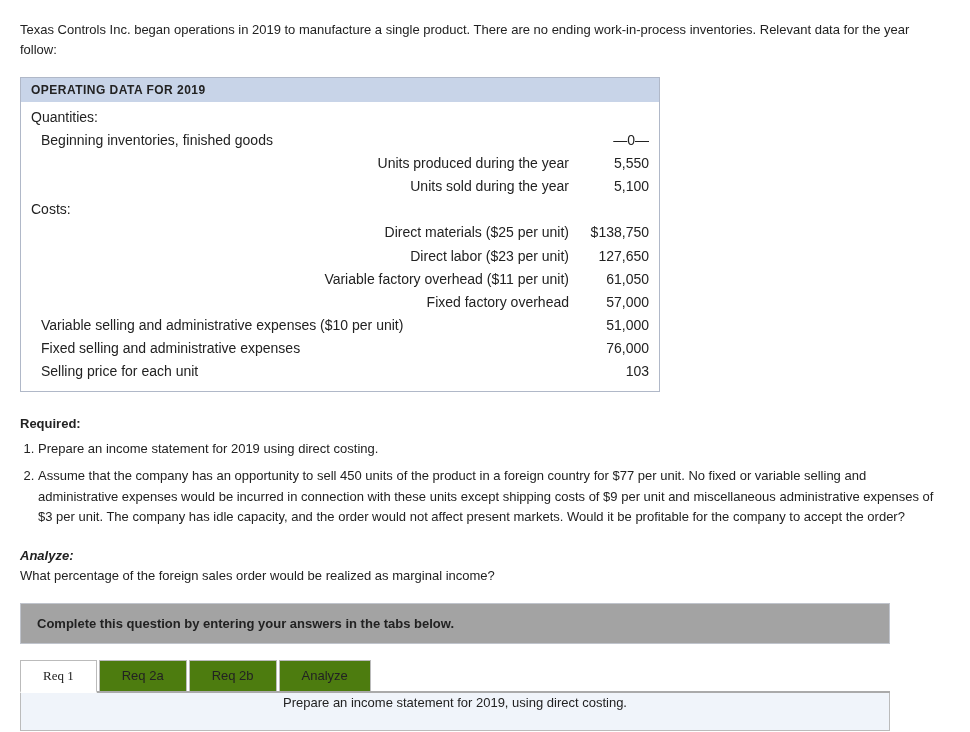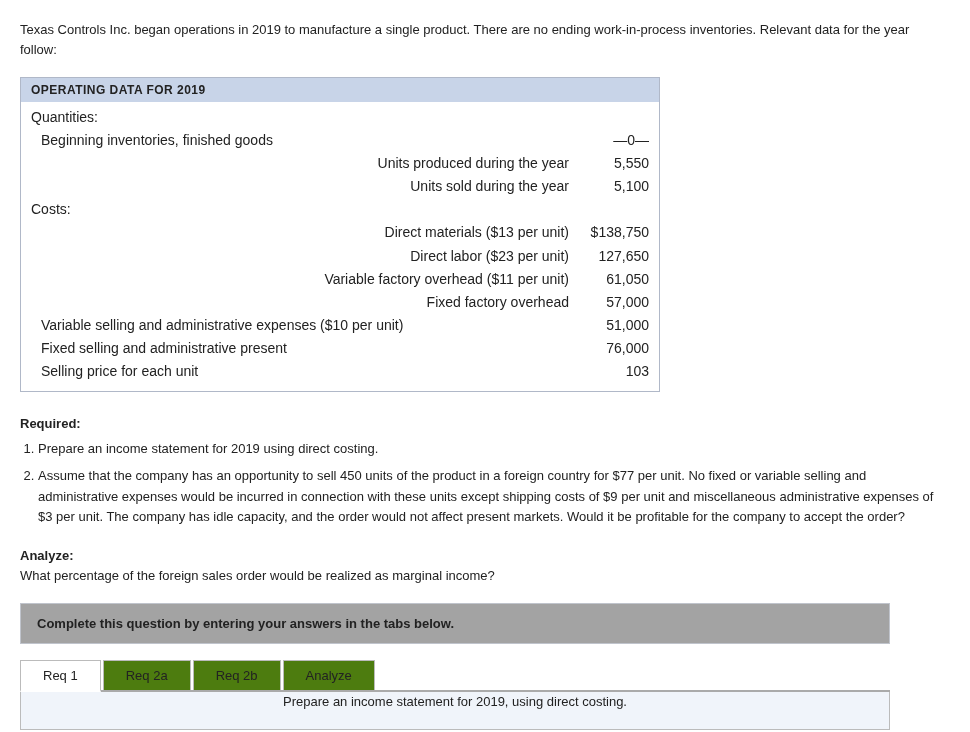--- a/index.html
+++ b/index.html
@@ -61,20 +61,21 @@
       margin-bottom: 6px;
     }
 
     .analyze-section {
       margin-bottom: 18px;
       font-size: 13px;
       line-height: 1.5;
     }
     .analyze-title {
       font-weight: bold;
+      font-style: italic;
     }
 
     .complete-box {
       background: #a3a3a3;
       border: 1px solid #c0c4cc;
       padding: 12px 16px;
       font-size: 13px;
       font-weight: bold;
       margin-bottom: 16px;
       max-width: 870px;
@@ -93,20 +94,21 @@
       font-size: 13px;
       cursor: pointer;
       background: #4d7c0f;
       margin-right: 2px;
     }
     .tab.active {
       background: #fff;
       border-bottom: 2px solid #fff;
       margin-bottom: -2px;
       font-weight: normal;
+      font-family: Liberation Serif, serif;
     }
 
     .tab-content-bar {
       border: 1px solid #bbb;
       border-top: none;
       padding: 2px 14px;
       font-size: 13px;
       background: #f0f4fa;
       max-width: 870px;
       min-height: 38px;
@@ -180,41 +182,41 @@
         </div>
         <div class="data-row">
           <span class="label indent2">Units sold during the year</span>
           <span class="value">5,100</span>
         </div>
         <div class="data-row">
           <span class="label indent0">Costs:</span>
           <span class="value"></span>
         </div>
         <div class="data-row">
-          <span class="label indent2">Direct materials ($13 per unit)</span>
+          <span class="label indent2">Direct materials ($25 per unit)</span>
           <span class="value">$138,750</span>
         </div>
         <div class="data-row">
           <span class="label indent2">Direct labor ($23 per unit)</span>
           <span class="value">127,650</span>
         </div>
         <div class="data-row">
           <span class="label indent2">Variable factory overhead ($11 per unit)</span>
           <span class="value">61,050</span>
         </div>
         <div class="data-row">
           <span class="label indent2">Fixed factory overhead</span>
           <span class="value">57,000</span>
         </div>
         <div class="data-row">
           <span class="label indent1">Variable selling and administrative expenses ($10 per unit)</span>
           <span class="value">51,000</span>
         </div>
         <div class="data-row">
-          <span class="label indent1">Fixed selling and administrative present</span>
+          <span class="label indent1">Fixed selling and administrative expenses</span>
           <span class="value">76,000</span>
         </div>
         <div class="data-row">
           <span class="label indent1">Selling price for each unit</span>
           <span class="value">103</span>
         </div>
       </div>
   </div>
 </div>
 

